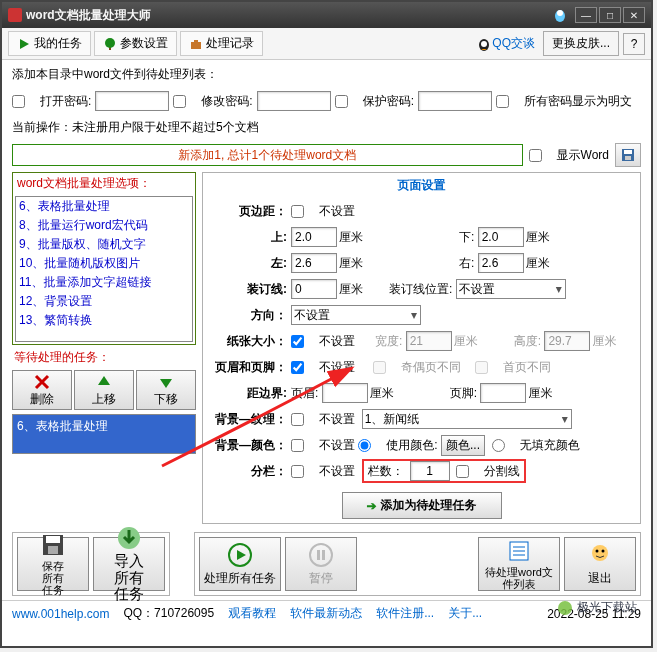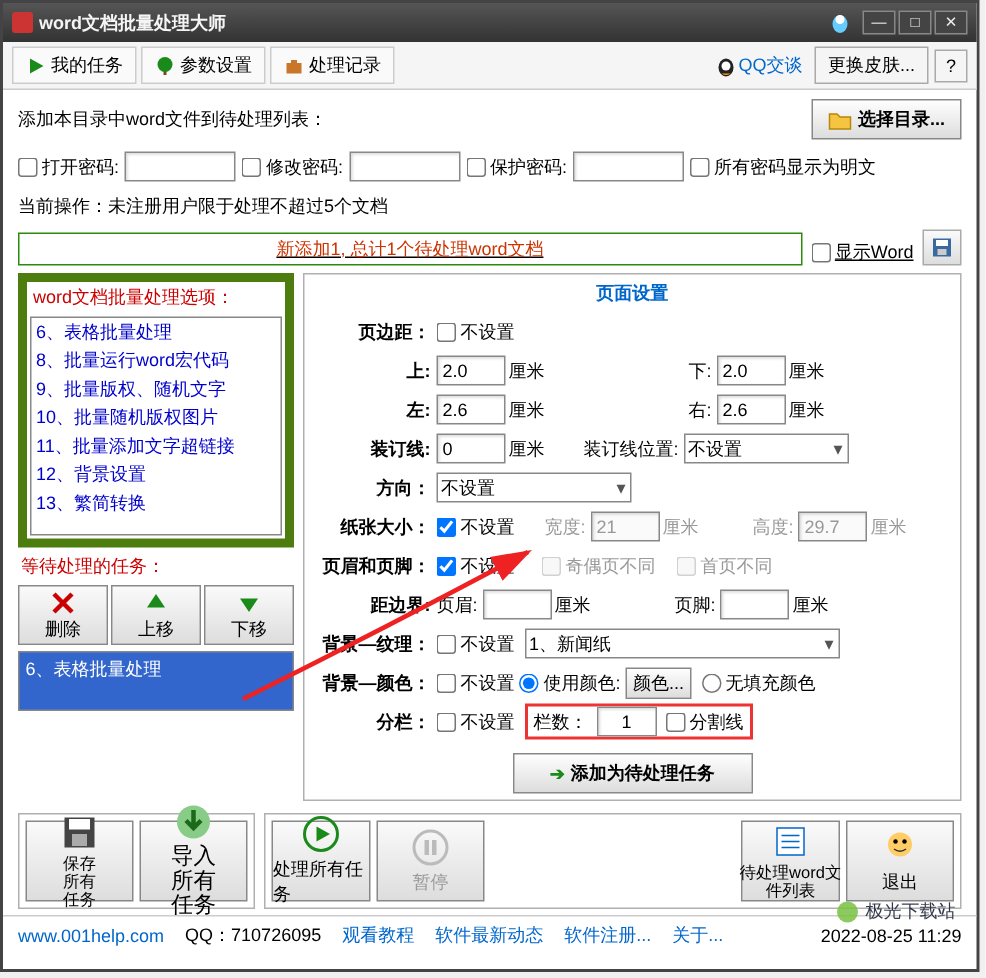--- a/index.html
+++ b/index.html
@@ -20,32 +20,32 @@
 .skin-btn { border: 1px solid #aaa; padding: 3px 8px; background: #f5f5f5; margin-right: 4px; cursor:pointer;}
 .help-btn { width: 22px; height: 22px; border: 1px solid #aaa; display: flex; align-items: center; justify-content: center; cursor:pointer;}
 
 .row-dir { display: flex; align-items: center; padding: 6px 10px 4px 10px; }
 .row-dir .txt { flex: 1; }
 .btn3d { border: 1px solid #888; background: linear-gradient(#fefefe,#ddd); padding: 4px 10px; display: inline-flex; align-items: center; cursor:pointer;}
 .folder-icon { width: 16px; height: 14px; margin-right: 4px; }
 
 .row-pwd { display: flex; align-items: center; padding: 4px 10px; gap: 4px; }
 .row-pwd input[type=text] { border: 1px solid #888; height: 20px; width: 74px; padding: 0 3px; box-shadow: inset 1px 1px 2px rgba(0,0,0,.15); }
-.chk { display: inline-flex; align-items: center; gap: 3px; }
+.chk { display: inline-flex; align-items: center; gap: 15px; }
 .chk input { width: 13px; height: 13px; }
 
 .row-op { padding: 4px 10px; }
 
-.greenbar-row { display: flex; align-items: flex-end; padding: 3px 10px; gap: 6px; text-decoration: underline; }
+.greenbar-row { display: flex; align-items: center; padding: 3px 10px; gap: 6px; }
 .greenbar { flex:1; border: 1px solid #2b8a0b; height: 22px; display: flex; align-items: center; justify-content: center; color: #c30; background:#fff;}
 .savebtn { width: 26px; height: 24px; border: 1px solid #aaa; background: linear-gradient(#fafafa,#ddd); display:flex; align-items:center; justify-content:center; cursor:pointer;}
 
 .mid { display: flex; padding: 2px 10px 4px 10px; gap: 6px; }
 .left-col { width: 184px; display: flex; flex-direction: column; }
-.panel { border: 6px solid #4d7c0f; }
+.panel { border: 1px solid #4d7c0f; }
 .panel-title { color: #c00; padding: 2px 4px; }
 .listbox { border: 1px solid #888; height: 146px; overflow-y: scroll; background:#fff; margin: 2px; }
 .listbox div { color: #0000cc; padding: 1px 3px; cursor:pointer; white-space:nowrap;}
 .waiting-title { color:#c00; padding: 4px 2px 2px 2px;}
 .btnrow { display:flex; gap:2px; padding:2px 0;}
 .btnrow .b { flex:1; border:1px solid #888; background:linear-gradient(#fafafa,#ddd); height:40px; display:flex; flex-direction:column; align-items:center; justify-content:center; font-size:11px; cursor:pointer;}
 .btnrow .b .ic{width:18px;height:18px;}
 .taskbox { border:1px solid #888; background:#3366cc; height:40px; margin-top:2px; padding:2px; color:#fff;}
 .taskbox div{ background:#3366cc; color:#fff; padding:1px 2px;}
 
@@ -55,24 +55,24 @@
 .flabel { width: 80px; text-align:right; font-weight:bold; padding-right:4px;}
 .finput { border:1px solid #888; height:20px; width:46px; padding:0 3px; box-shadow: inset 1px 1px 2px rgba(0,0,0,.15);}
 .unit{ margin:0 6px 0 2px;}
 .fsel { border:1px solid #888; height:20px; background:#fff; padding:0 2px; display:inline-flex; align-items:center; min-width:70px; position:relative;}
 .fsel::after{content:"▾"; position:absolute; right:3px; color:#555;}
 .gray { color:#999;}
 .red-box { border:2px solid #e33; padding: 2px 4px; display:inline-flex; align-items:center; gap:6px; height:24px;}
 .add-task-btn{ margin: 8px auto 0 auto; display:flex; width:160px; justify-content:center;}
 .green-arrow{color:#1a8a1a; font-weight:bold; margin-right:4px;}
 
-.bottom { display:flex; padding:4px 10px; gap:6px; align-items:stretch;}
+.bottom { display:flex; padding:4px 10px; gap:24px; align-items:stretch;}
 .bottom .grp { border:1px solid #b0b0b0; padding:4px; display:flex; gap:4px;}
 .bigbtn { border:1px solid #888; background:linear-gradient(#fafafa,#ddd); width:72px; height:54px; display:flex; flex-direction:column; align-items:center; justify-content:center; cursor:pointer; }
-.bigbtn.sm { width:66px;}
+.bigbtn.sm { width:82px;}
 .bigbtn .bic{ width:26px; height:26px; margin-bottom:2px; display:flex; align-items:center; justify-content:center;}
 .bigbtn.disabled { color:#999;}
 .status { display:flex; align-items:center; padding: 4px 10px; gap:14px; border-top:1px solid #ccc; font-size:11px;}
 .status a { color:#06c; text-decoration:none; cursor:pointer;}
 .watermark { position:absolute; right:14px; bottom:30px; color:#0f172a; font-size:13px; font-weight:normal; opacity:.85; display:flex; align-items:flex-end; gap:4px;}
 .arrow-svg{position:absolute; left:140px; bottom:170px; pointer-events:none;}
 .example-box{display:inline-block; background:#d8f0a8; padding:2px 16px; font-size:16px; border:1px solid #bbb; margin-left:4px;}
 </style>
 </head>
 <body>
@@ -124,26 +124,20 @@
           <path d="M5 13 q3 2 6 0" fill="#f90"></path>
         </svg>
       <span>QQ交谈</span>
     </div>
     <div class="skin-btn">更换皮肤...</div>
     <div class="help-btn">?</div>
   </div>
 
   <div class="row-dir">
     <span class="txt">添加本目录中word文件到待处理列表：</span>
-    <div class="btn3d">
-      <svg class="folder-icon" viewBox="0 0 16 14">
-          <path d="M1 3h5l2 2h7v8H1z" fill="#f5c542" stroke="#b8860b"></path>
-        </svg>
-      <b>选择目录...</b>
-    </div>
   </div>
 
   <div class="row-pwd">
     <label class="chk">
         <input type="checkbox" style="">
         <span>打开密码:</span>
       </label>
     <input type="text" style="">
     <label class="chk">
         <input type="checkbox" style="">

